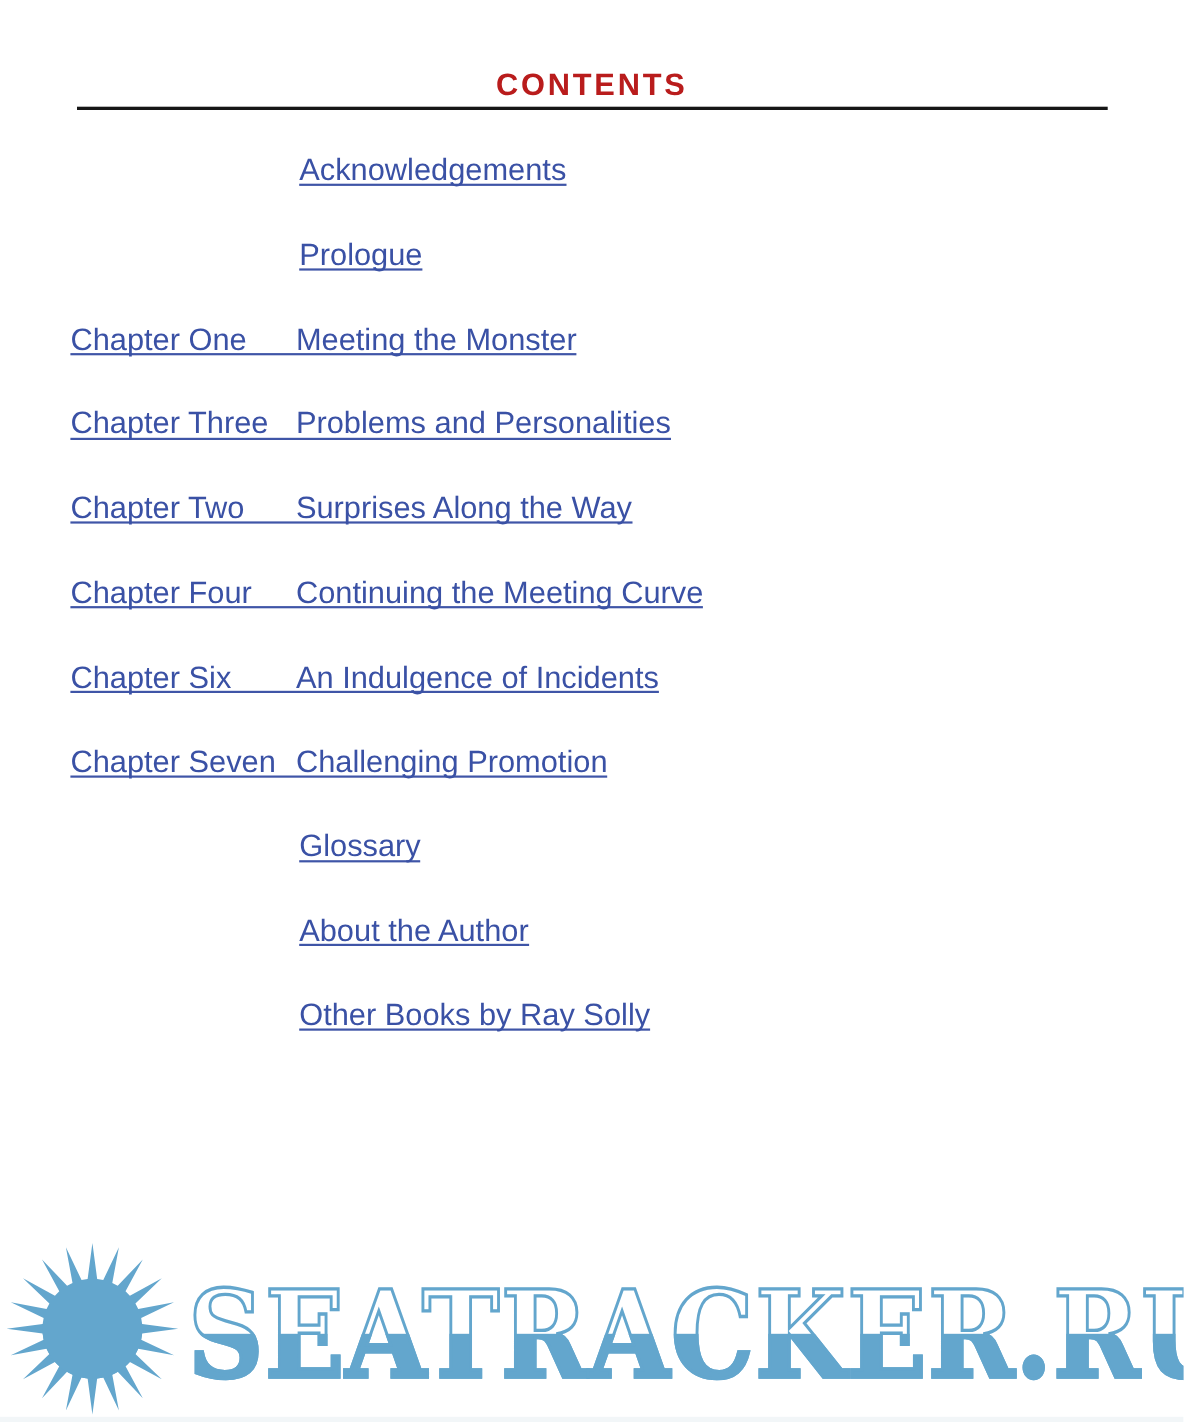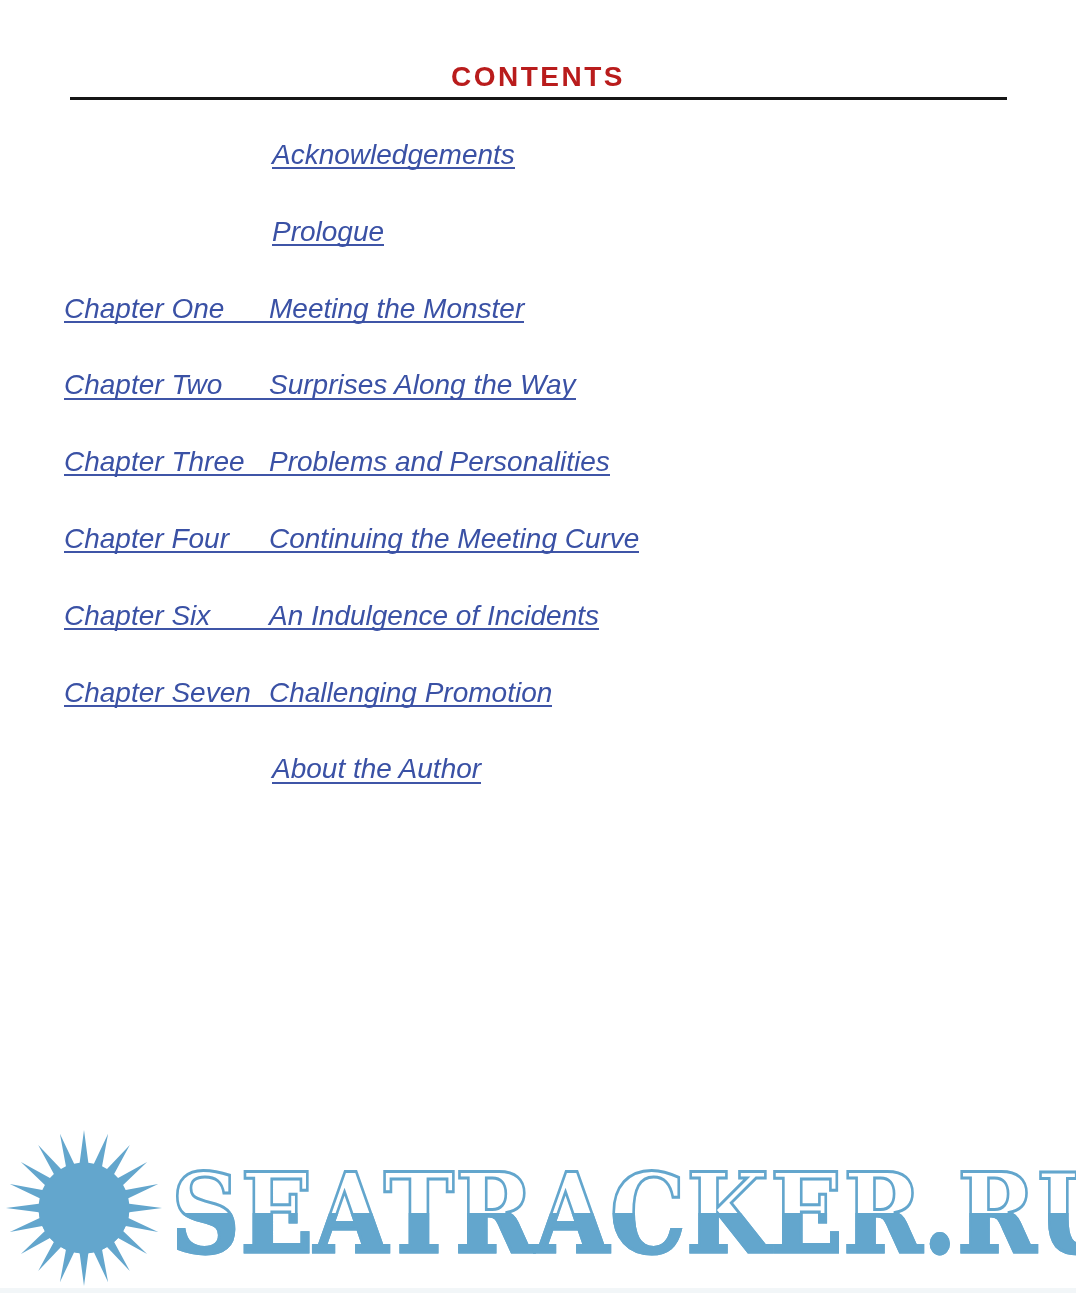--- a/index.html
+++ b/index.html
@@ -24,21 +24,21 @@
   .title-rule {
     position: absolute;
     top: 97px; left: 70px;
     width: 937px; height: 0;
     border-top: 3px solid #161616;
   }
 
   
   .toc {
     position: absolute;
-    top: 142px; left: 0; right: 7px; font-style: italic;
+    top: 142px; left: 0; right: 7px;
   }
   .toc-row { height: 76.8px; }
   .toc-row.chapter { padding-left: 64px; }
   .toc-row.solo { padding-left: 272px; }
   .toc-link {
     display: inline-block;
     font-size: 28px;
     line-height: 0.9;
     color: #3a51a5;
     text-decoration: none;
@@ -104,36 +104,42 @@
   <div class="toc-row solo">
     <a class="toc-link"><span>Acknowledgements</span></a>
   </div>
   <div class="toc-row solo">
     <a class="toc-link"><span>Prologue</span></a>
   </div>
   <div class="toc-row chapter">
     <a class="toc-link"><span class="chapter-label">Chapter One</span><span>Meeting the Monster</span></a>
   </div>
   <div class="toc-row chapter">
-    <a class="toc-link"><span class="chapter-label">Chapter Two</span><span>Surprises Along the Way</span></a>
+    <a class="toc-link"><span class="chapter-label">Chapter Three</span><span>Problems and Personalities</span></a>
   </div>
   <div class="toc-row chapter">
-    <a class="toc-link"><span class="chapter-label">Chapter Three</span><span>Problems and Personalities</span></a>
+    <a class="toc-link"><span class="chapter-label">Chapter Two</span><span>Surprises Along the Way</span></a>
   </div>
   <div class="toc-row chapter">
     <a class="toc-link"><span class="chapter-label">Chapter Four</span><span>Continuing the Meeting Curve</span></a>
   </div>
   <div class="toc-row chapter">
     <a class="toc-link"><span class="chapter-label">Chapter Six</span><span>An Indulgence of Incidents</span></a>
   </div>
   <div class="toc-row chapter">
     <a class="toc-link"><span class="chapter-label">Chapter Seven</span><span>Challenging Promotion</span></a>
   </div>
   <div class="toc-row solo">
+    <a class="toc-link"><span>Glossary</span></a>
+  </div>
+  <div class="toc-row solo">
     <a class="toc-link"><span>About the Author</span></a>
+  </div>
+  <div class="toc-row solo">
+    <a class="toc-link"><span>Other Books by Ray Solly</span></a>
   </div>
 </nav>
 
 <div class="watermark">
   <svg class="sun-logo" viewBox="0 0 160 160" xmlns="http://www.w3.org/2000/svg" aria-hidden="true">
     <polygon fill="#63a6cd" points="75.6,34.2 80,1 84.4,34.2 90,35.1 104.4,4.9 98.3,37.8 103.3,40.4 126.4,16.1 110.5,45.5 114.5,49.5 143.9,33.5 119.6,56.7 122.2,61.7 155.1,55.6 124.9,70 125.8,75.6 159,80 125.8,84.4 124.9,90 155.1,104.4 122.2,98.3 119.6,103.3 143.9,126.5 114.5,110.5 110.5,114.5 126.4,143.9 103.3,119.6 98.3,122.2 104.4,155.1 90,124.9 84.4,125.8 80,159 75.6,125.8 70,124.9 55.6,155.1 61.7,122.2 56.7,119.6 33.6,143.9 49.5,114.5 45.5,110.5 16.1,126.5 40.4,103.3 37.8,98.3 4.9,104.4 35.1,90 34.2,84.4 1,80 34.2,75.6 35.1,70 4.9,55.6 37.8,61.7 40.4,56.7 16.1,33.5 45.5,49.5 49.5,45.5 33.6,16.1 56.7,40.4 61.7,37.8 55.6,4.9 70,35.1"></polygon>
     <path fill="#63a6cd" d="M34,80 A46,46 0 0 0 126,80 Z"></path>
   </svg>
   <div class="wm-text">SEATRACKER.RU</div>
 </div>

